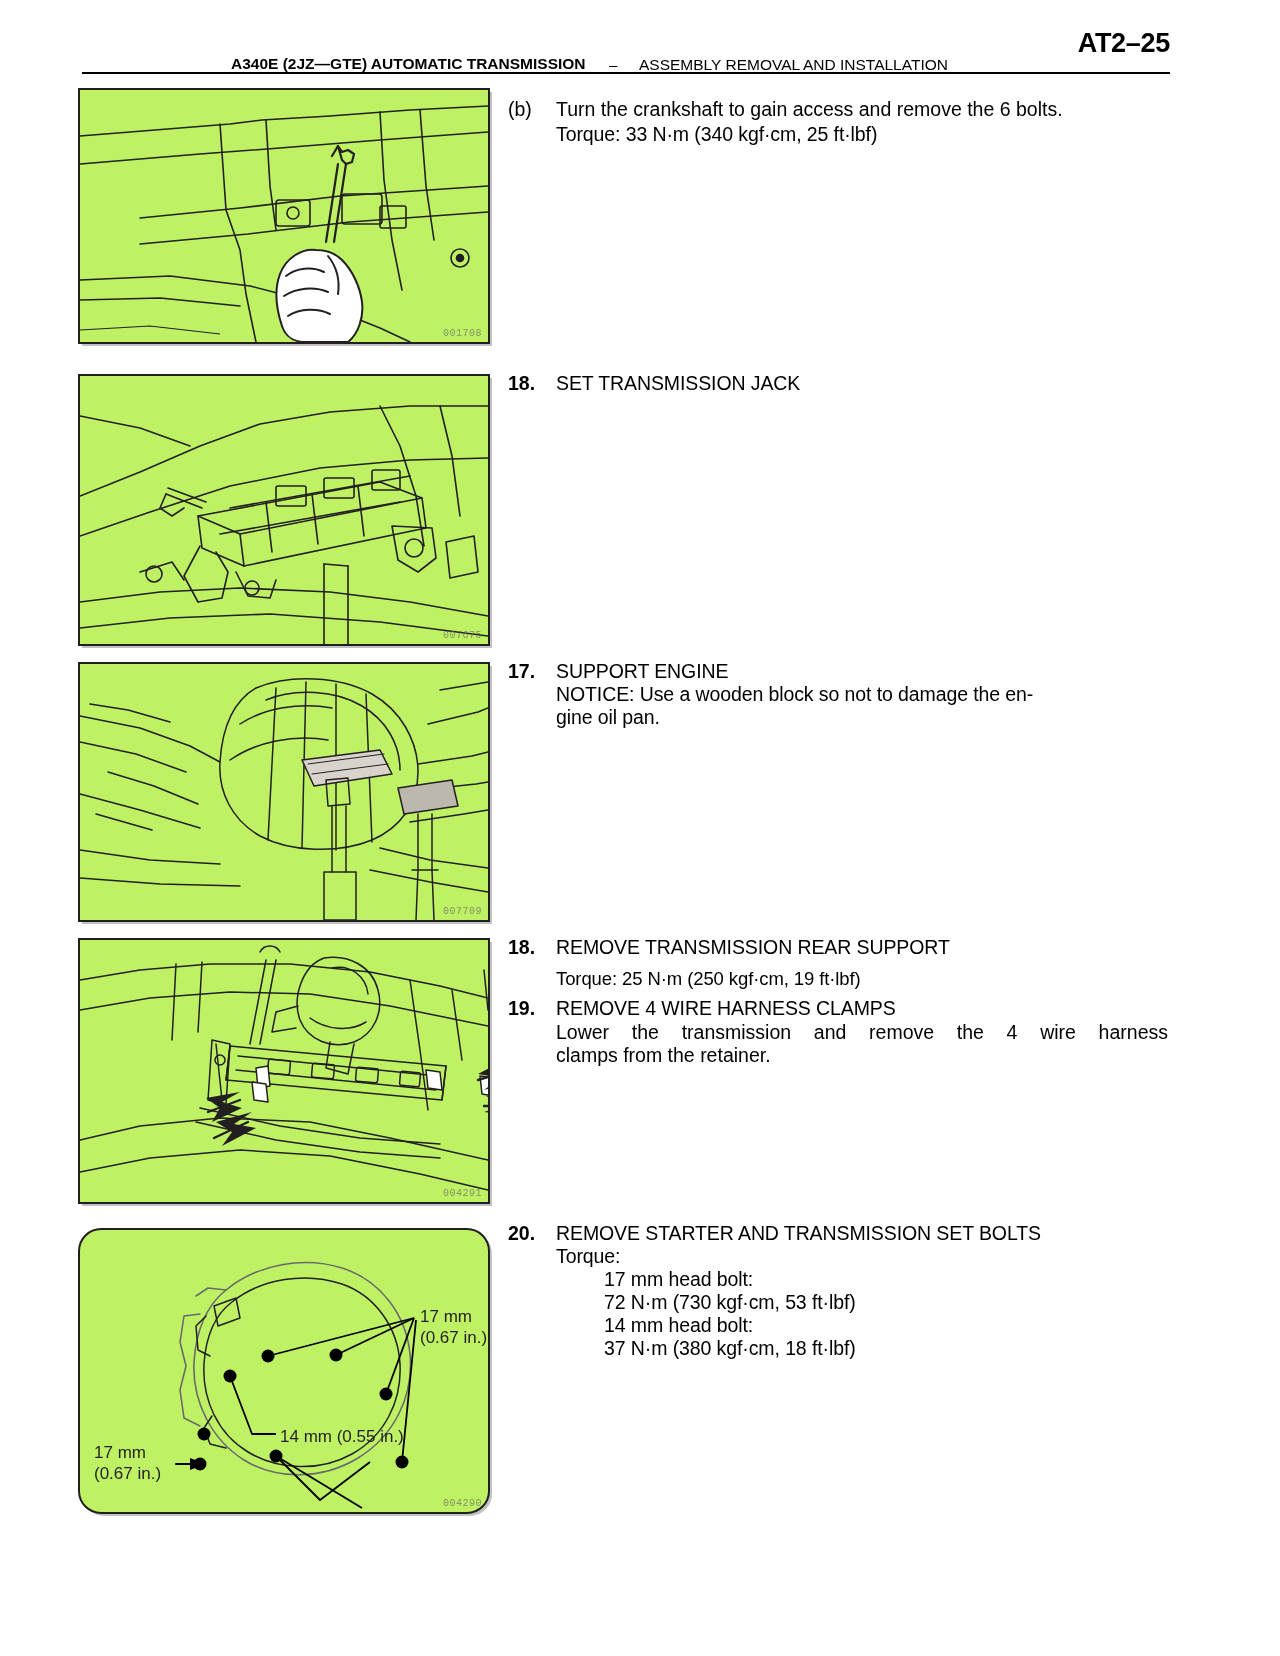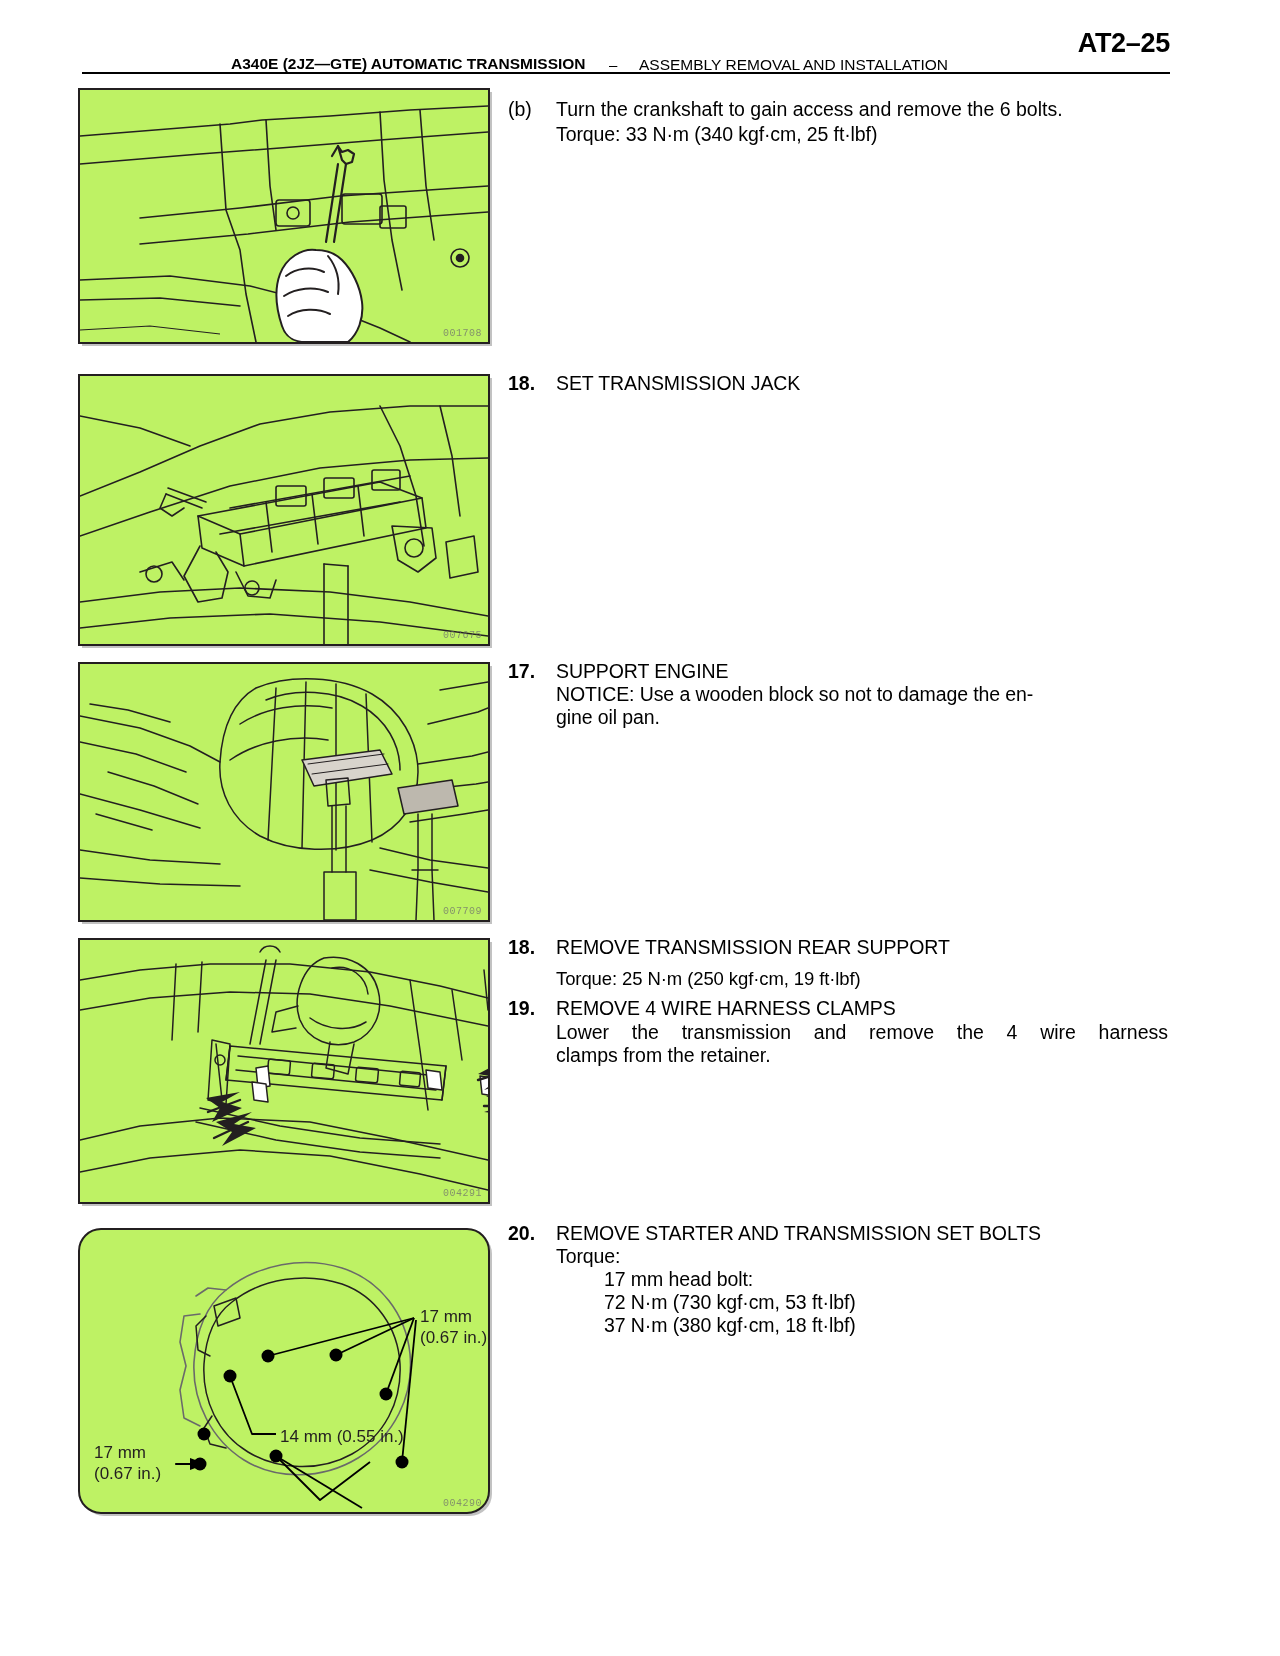--- a/index.html
+++ b/index.html
@@ -368,17 +368,18 @@
     <span class="fig-id">004290</span>
   </div>
 
   <div class="step-num" style="left:508px;top:1222px;">20.</div>
   <div class="step-body" style="left:556px;top:1222px;width:620px;">
     <div class="hd">REMOVE STARTER AND TRANSMISSION SET BOLTS</div>
     <div class="hd">Torque:</div>
     <div style="margin-left:48px;">
       <div class="hd">17 mm head bolt:</div>
       <div class="hd">72 N·m (730 kgf·cm, 53 ft·lbf)</div>
+      <div class="hd">14 mm head bolt:</div>
       <div class="hd">37 N·m (380 kgf·cm, 18 ft·lbf)</div>
     </div>
   </div>
 
 </div>
 
 </body></html>

